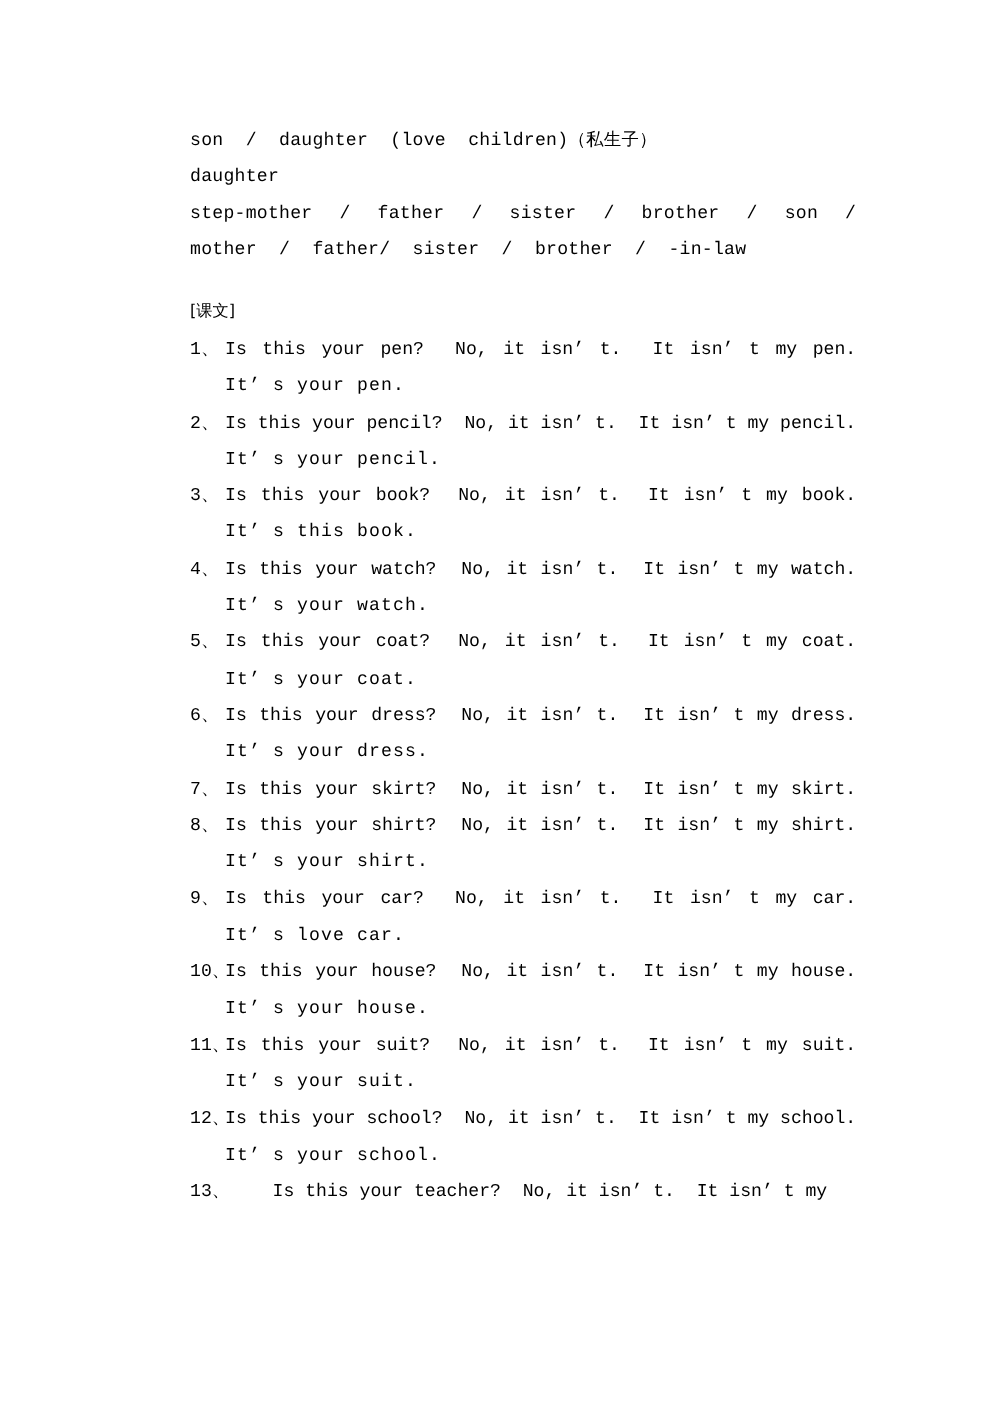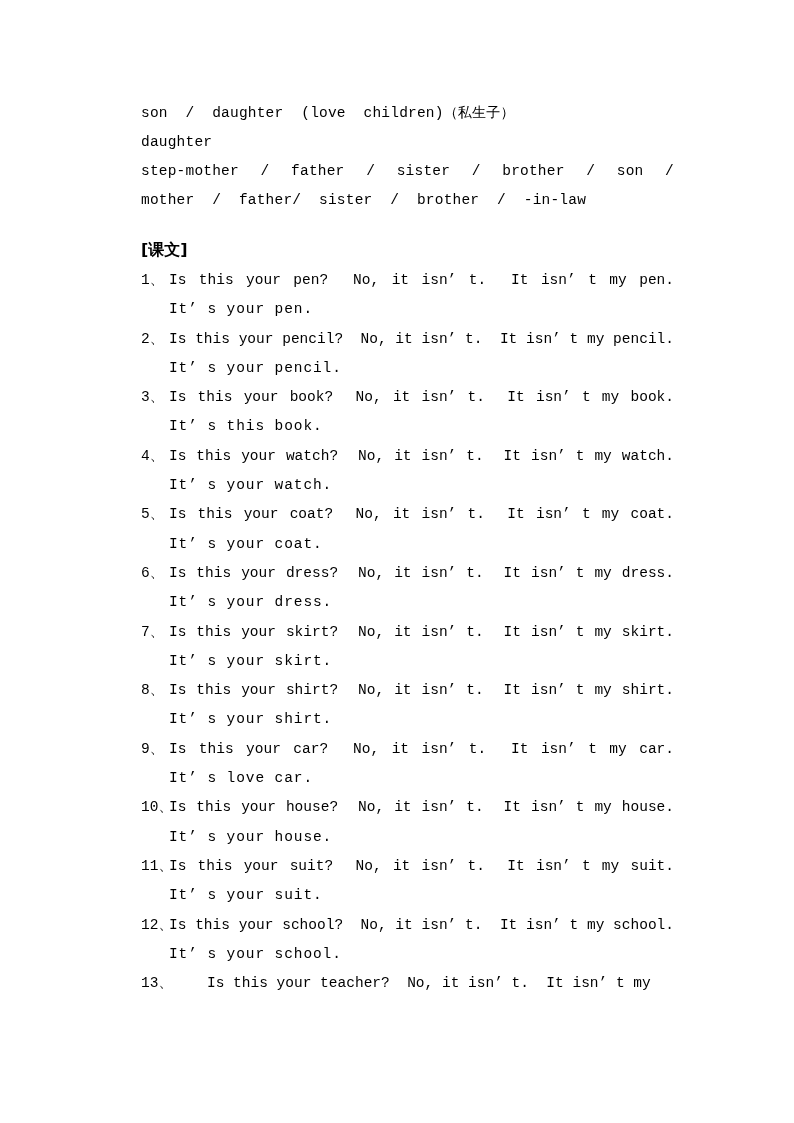--- a/index.html
+++ b/index.html
@@ -12,21 +12,21 @@
     width: 794px;
     height: 1123px;
     background: #ffffff;
     margin: 0 auto;
     overflow: hidden;
     font-family: "Liberation Mono", "DejaVu Sans Mono", monospace;
     color: #000000;
   }
   .content {
     position: absolute;
-    left: 141px;
+    left: 152px;
     top: 98px;
     width: 533px;
   }
 
   
   .vocab {
     margin: 0 0 0 0;
   }
   .vocab-line {
     font-size: 14.5px;
@@ -40,22 +40,22 @@
     text-align-last: justify;
   }
   .cjk {
     font-family: "DejaVu Sans", "Liberation Sans", sans-serif;
     font-size: 14px;
   }
 
   
   .section-heading {
     font-family: "DejaVu Sans", "Liberation Sans", sans-serif;
-    font-weight: bold;
-    font-size: 16px;
+    font-weight: normal;
+    font-size: 13px;
     line-height: 29px;
     margin-top: 20px;
     margin-bottom: 2px;
     letter-spacing: 0px;
   }
 
   
   .drill-list {
     margin: 0;
     padding: 0;
@@ -134,21 +134,20 @@
           <div class="drill-a">It’ s your coat.</div>
         </div>
         <div class="drill-item">
           <div class="drill-num">6、</div>
           <div class="drill-q">Is this your dress?  No, it isn’ t.  It isn’ t my dress.</div>
           <div class="drill-a">It’ s your dress.</div>
         </div>
         <div class="drill-item">
           <div class="drill-num">7、</div>
           <div class="drill-q">Is this your skirt?  No, it isn’ t.  It isn’ t my skirt.</div>
-          <div class="drill-a">It’ s your skirt.</div>
         </div>
         <div class="drill-item">
           <div class="drill-num">8、</div>
           <div class="drill-q">Is this your shirt?  No, it isn’ t.  It isn’ t my shirt.</div>
           <div class="drill-a">It’ s your shirt.</div>
         </div>
         <div class="drill-item">
           <div class="drill-num">9、</div>
           <div class="drill-q">Is this your car?  No, it isn’ t.  It isn’ t my car.</div>
           <div class="drill-a">It’ s love car.</div>

